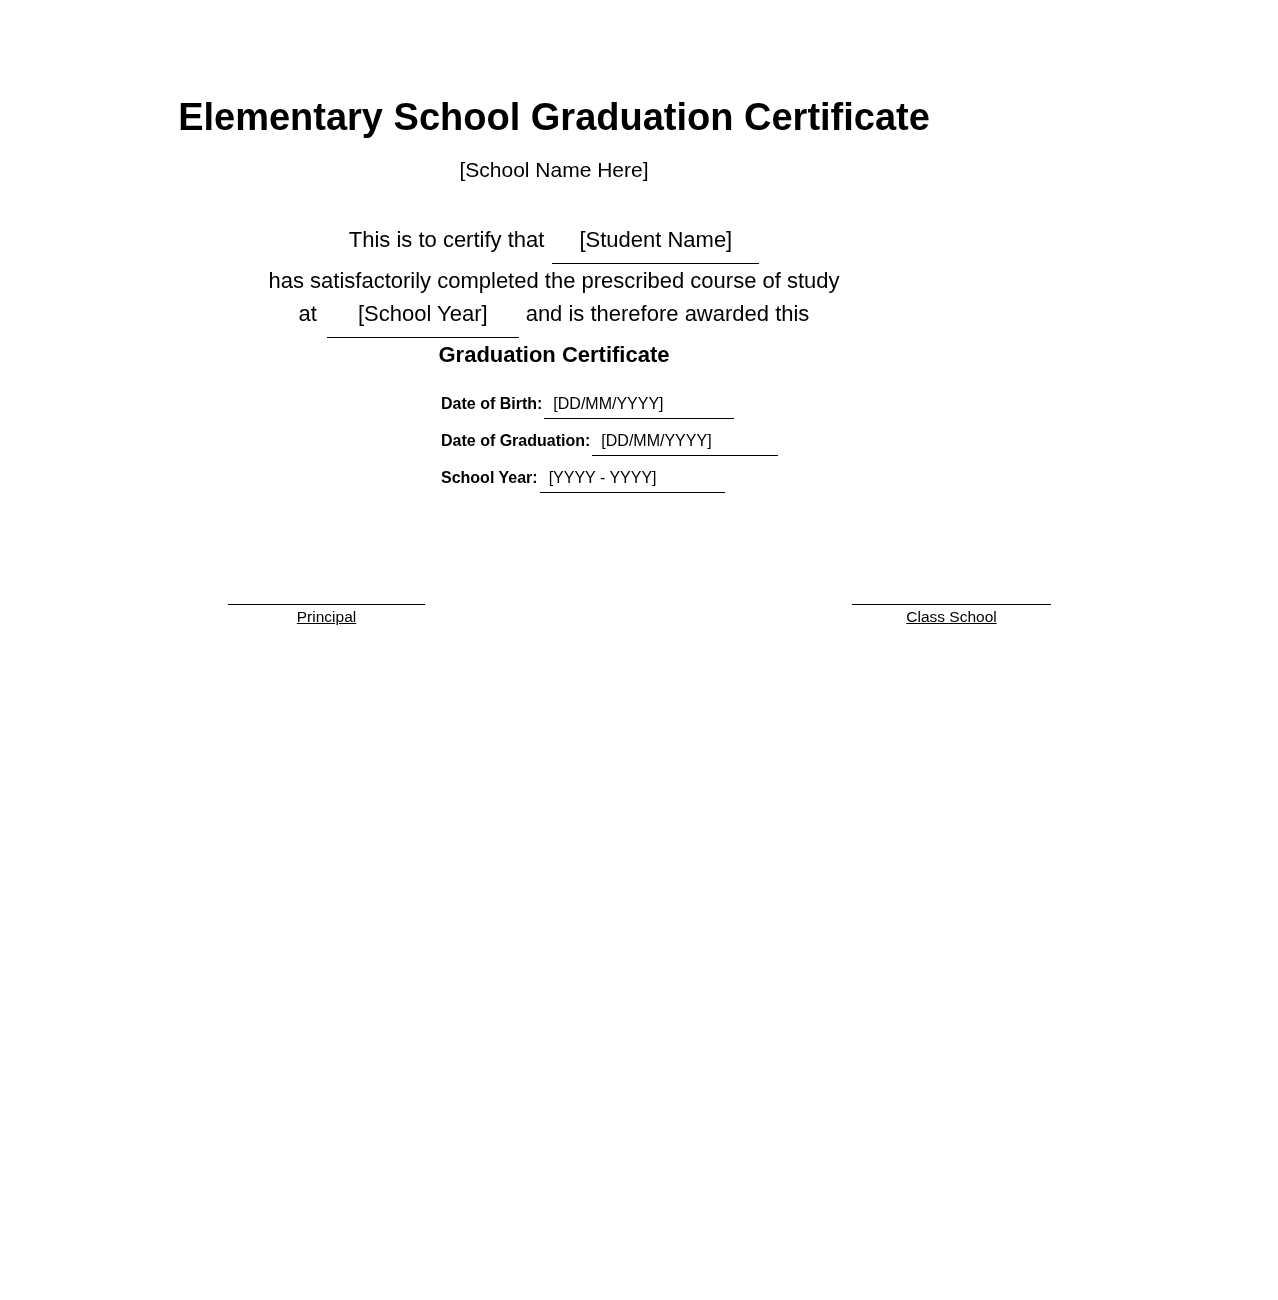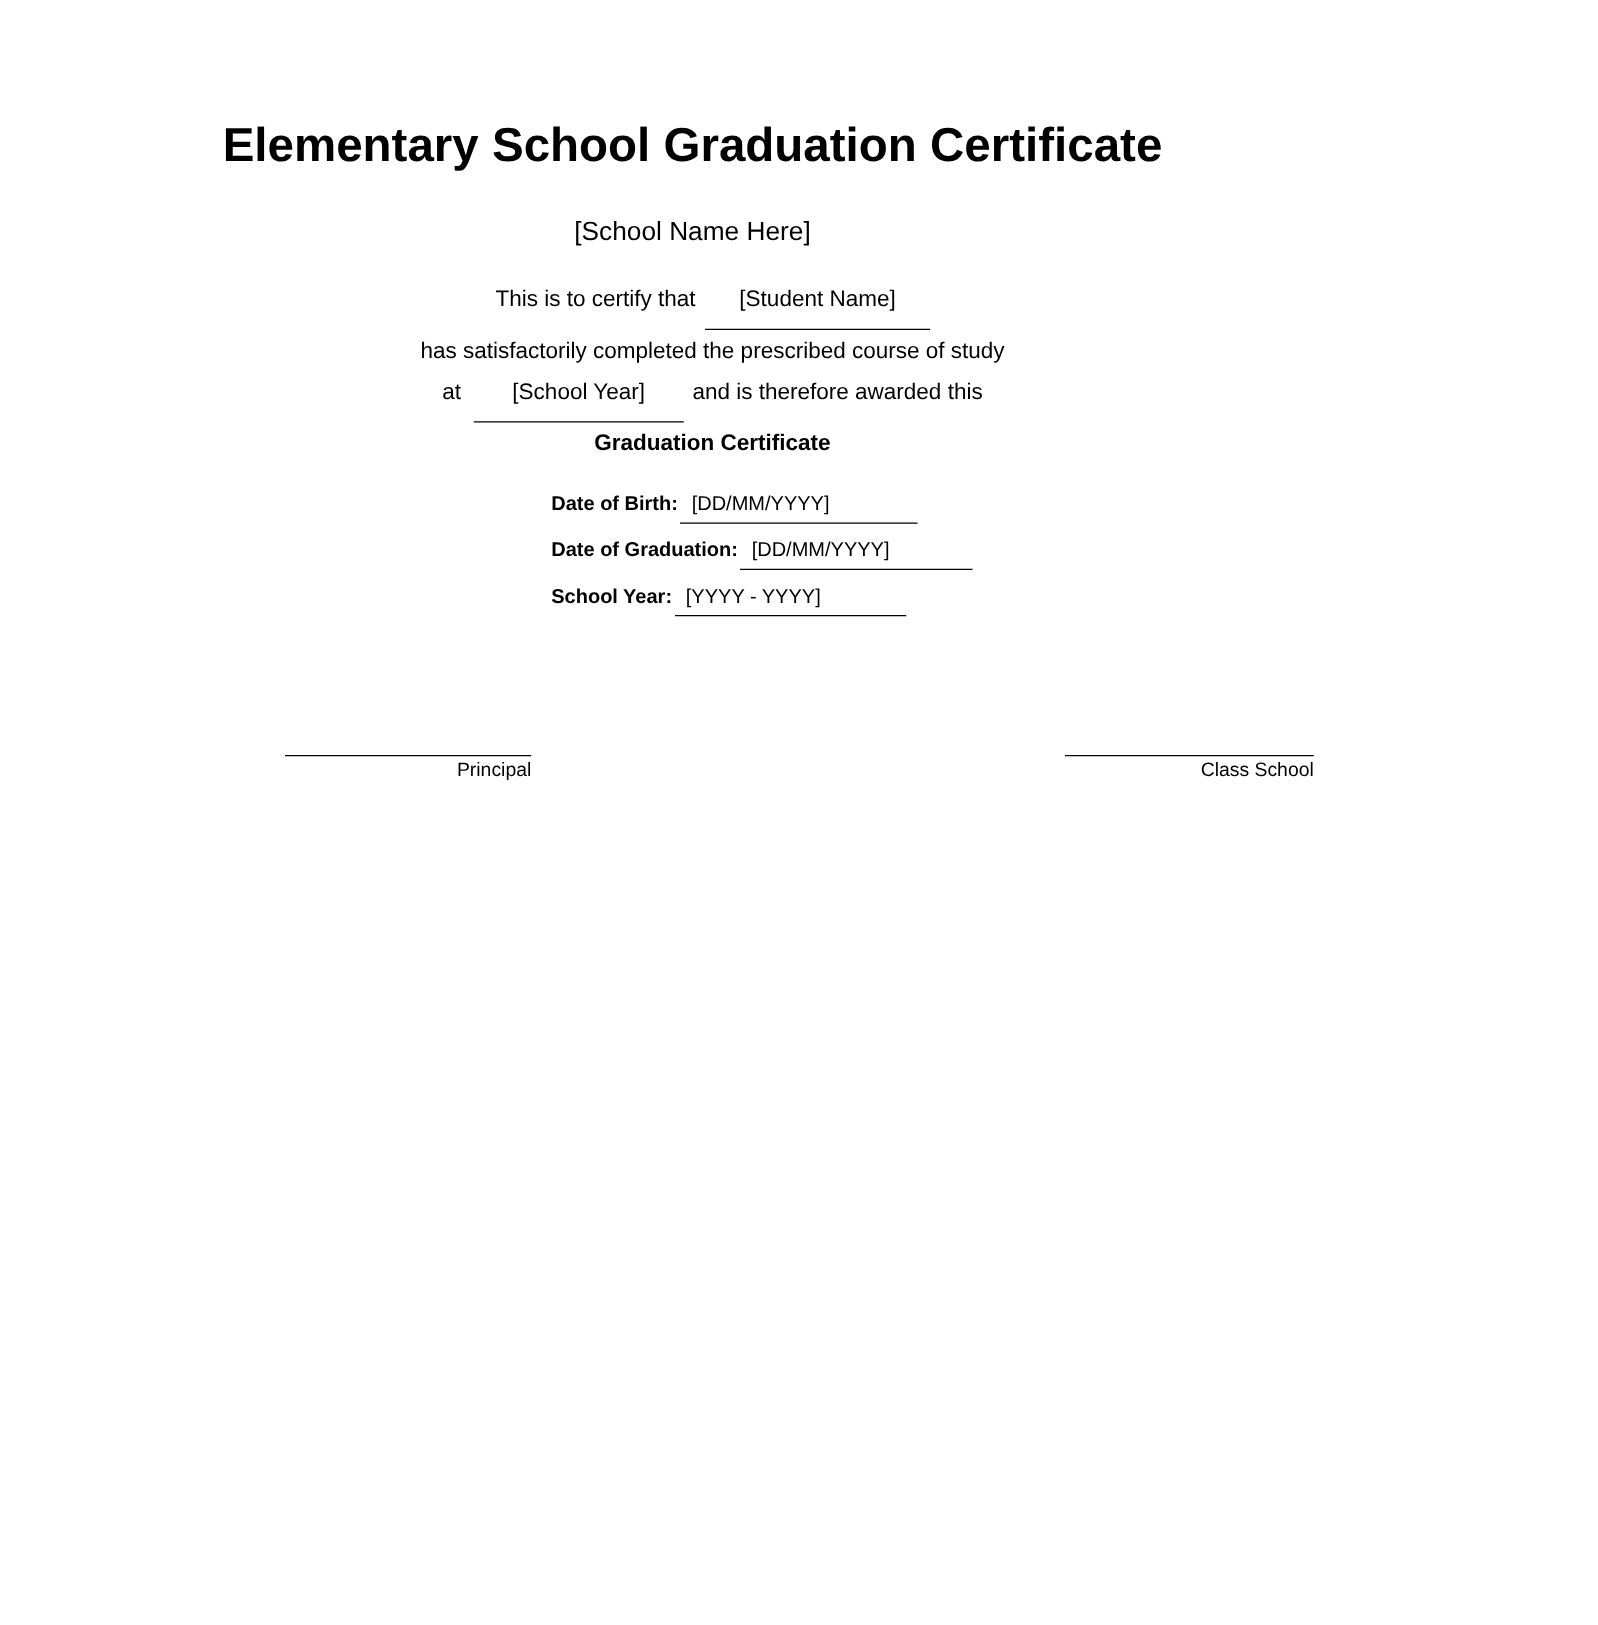--- a/index.html
+++ b/index.html
@@ -22,36 +22,35 @@
     left: 0;
     width: 100%;
     text-align: center;
     font-size: 38px;
     font-weight: 700;
     line-height: 46px;
     letter-spacing: 0px;
   }
   .doc-subtitle {
     position: absolute;
-    top: 172px;
+    top: 156px;
     left: 0;
     width: 100%;
     text-align: center;
     font-size: 21px;
     line-height: 28px;
   }
   .body-para {
     position: absolute;
     top: 223px;
     left: 0;
     width: 100%;
     text-align: center;
-    font-size: 18px;
+    font-size: 22px;
     line-height: 33px;
-    margin-left: 16px;
   }
   .fill {
     display: inline-block;
     border-bottom: 1.5px solid #000000;
     text-align: center;
     vertical-align: baseline;
   }
   .fill.student {
     margin-left: 8px;
     padding: 0 27px 7px 27px;
@@ -93,23 +92,24 @@
   .signature {
     position: absolute;
     top: 604px;
     border-top: 1.5px solid #000000;
   }
   .signature.left { left: 228px; width: 197px; }
   .signature.right { left: 852px; width: 199px; }
   .signature-label {
     display: block;
     padding-top: 2px;
-    text-align: right;
+    text-align: center;
     font-size: 15.5px;
     line-height: 19px;
+    text-decoration: underline;
   }
 </style>
 </head>
 <body>
 
 <div class="page">
 
   <div class="doc-title">Elementary School Graduation Certificate</div>
 
   <div class="doc-subtitle">[School Name Here]</div>

